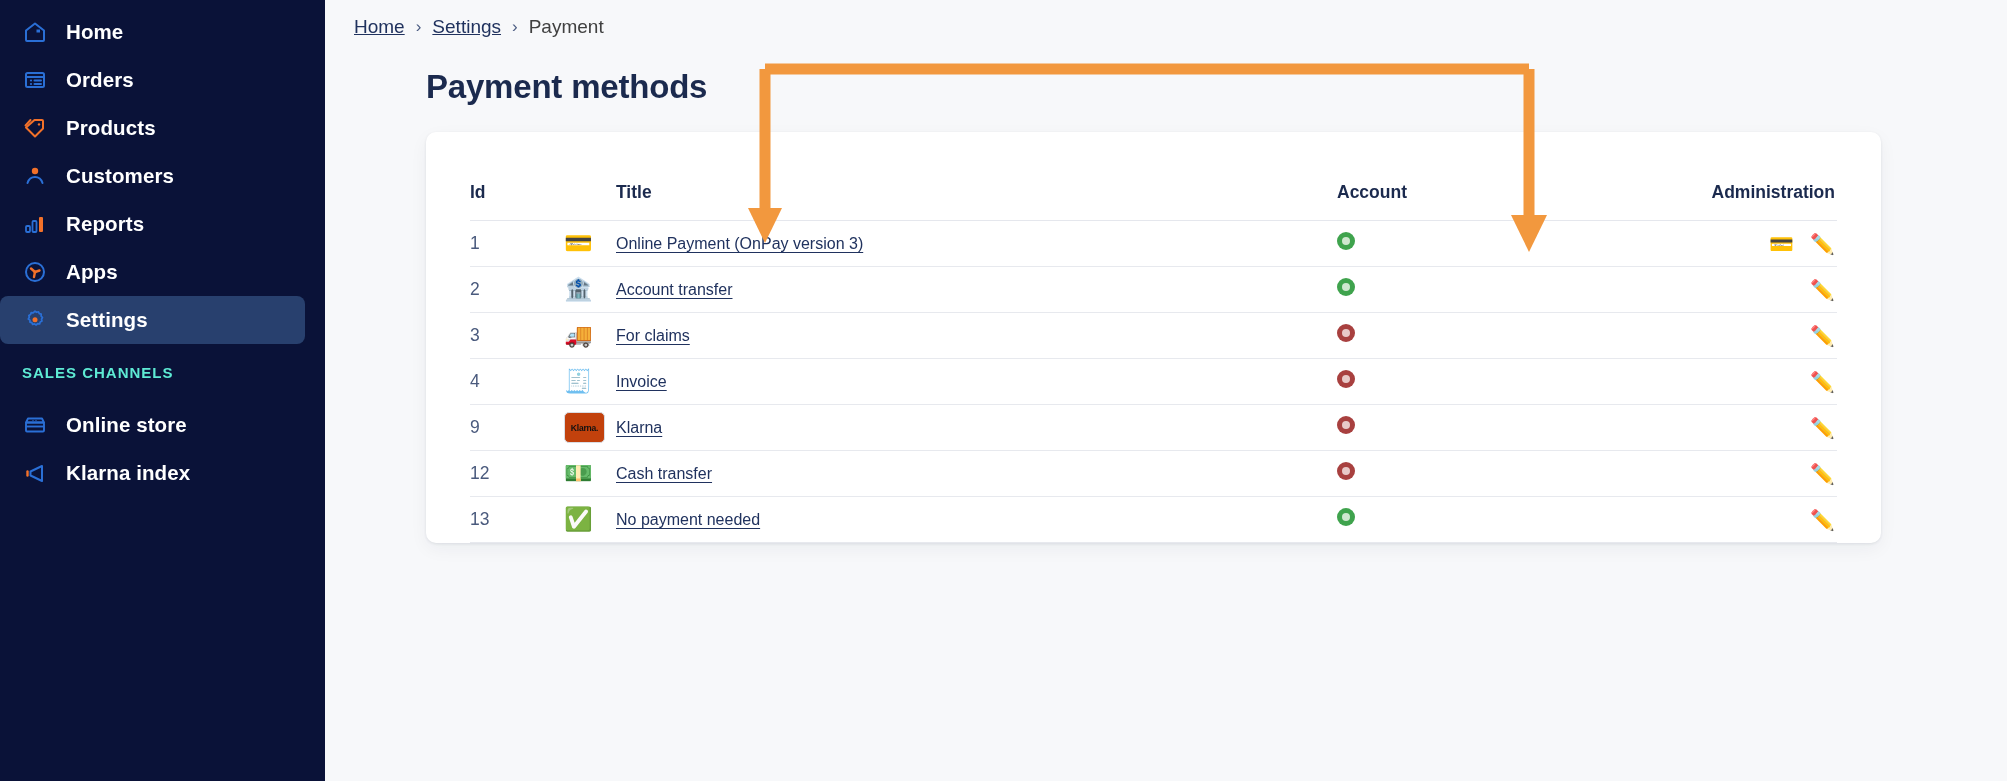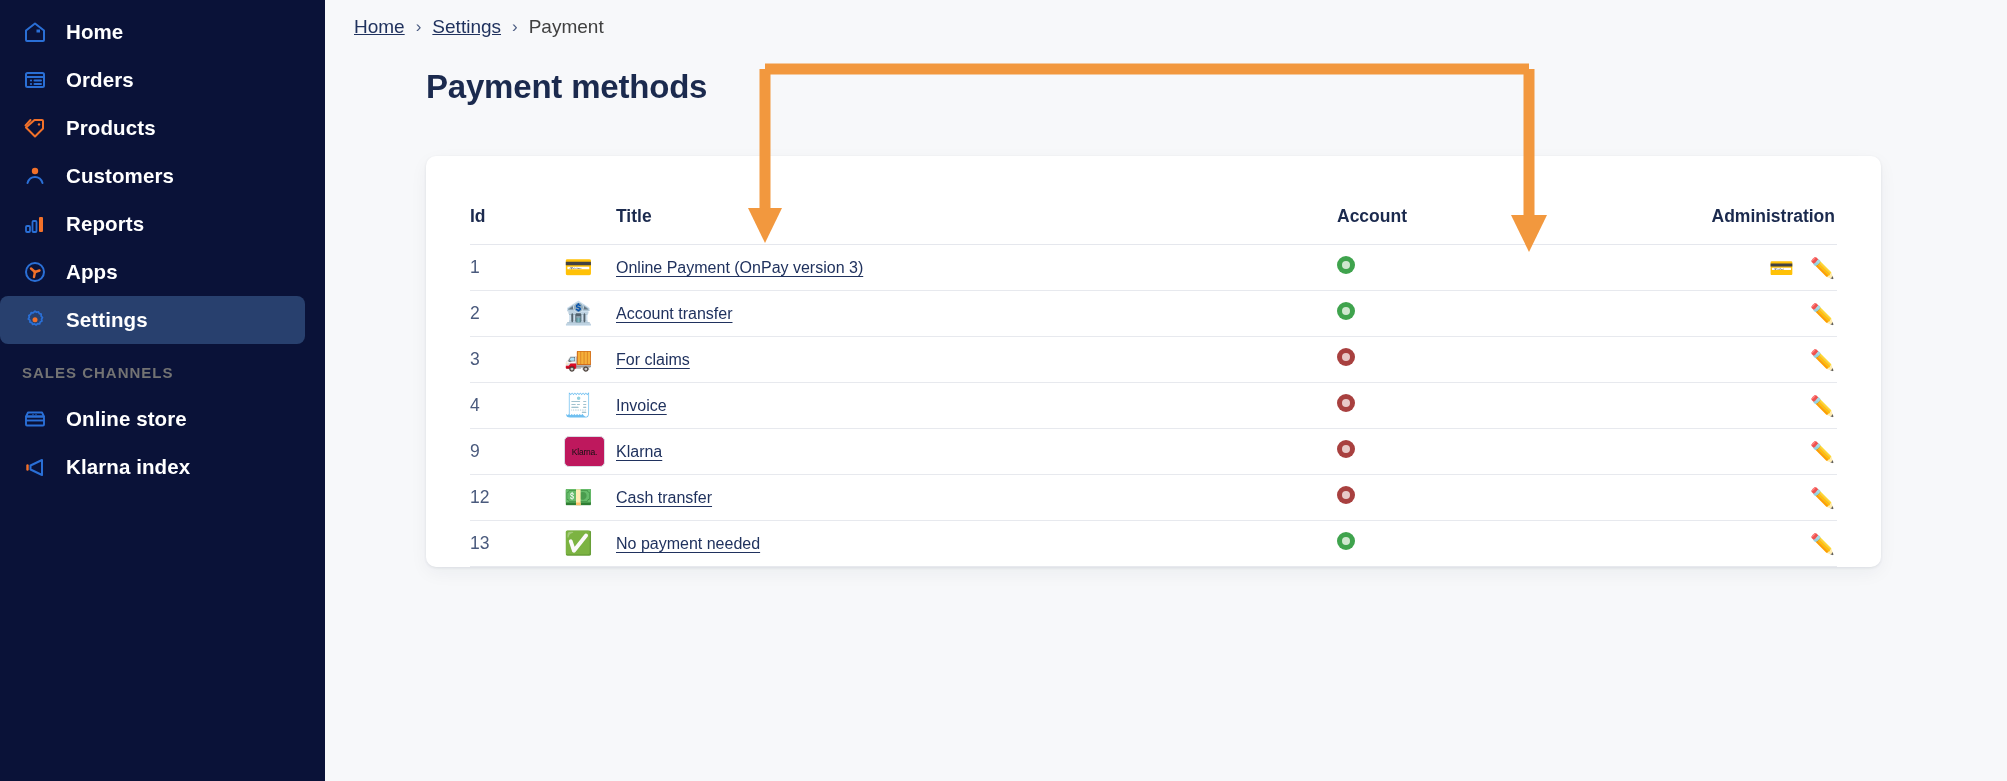--- a/index.html
+++ b/index.html
@@ -32,27 +32,27 @@
   .nav-item.active { background: #28406e; }
   .nav-label {
     color: #ffffff;
     font-size: 20.5px;
     font-weight: 700;
     letter-spacing: .1px;
     white-space: nowrap;
   }
   .nav-icon { width: 26px; height: 26px; flex: 0 0 26px; display:flex; align-items:center; justify-content:center; }
   .section-title {
-    color: #737373;
+    color: #5eead4;
     font-size: 15px;
     font-weight: 700;
     letter-spacing: 1.0px;
     padding-left: 22px;
     margin-top: 20px;
-    margin-bottom: 14px;
+    margin-bottom: 20px;
   }
 
   
   .main {
     flex: 1 1 auto;
     height: 781px;
     background: #f7f8fa;
     position: relative;
     overflow: hidden;
   }
@@ -70,21 +70,21 @@
     font-size: 33px;
     font-weight: 700;
     color: #1b2a4e;
     padding: 30px 0 0 101px;
     letter-spacing: -.2px;
   }
 
   
   .card {
     position: absolute;
-    left: 101px; top: 156px;
+    left: 101px; top: 132px;
     width: 1455px;
     background: #ffffff;
     border-radius: 10px;
     box-shadow: 0 1px 3px rgba(20,30,60,.09), 0 6px 18px rgba(20,30,60,.05);
     padding: 0 44px;
   }
   table { width: 100%; border-collapse: collapse; }
   thead th {
     font-size: 17.5px;
     font-weight: 700;
@@ -109,22 +109,22 @@
     color: #4a5a7d;
   }
   tbody tr:last-child td { border-bottom: 1px solid #e7e9ee; }
   td.c-id { color: #4a5a7d; font-size: 17.5px; }
   td.c-icon { text-align: left; }
   .row-emoji { font-size: 23px; line-height: 1; display: inline-block; }
   .klarna-badge {
     display: inline-flex; align-items: center; justify-content: center;
     width: 41px; height: 31px;
     border: 1px solid #d9dce3; border-radius: 5px;
-    background: #be185d;
-    font-size: 8.5px; font-weight: 400; color: #111;
+    background: #c2410c;
+    font-size: 8.5px; font-weight: 700; color: #111;
     letter-spacing: -.2px;
   }
   td.c-title a {
     color: #20325e;
     font-size: 16px;
     text-decoration: underline;
     text-underline-offset: 3px;
     cursor: pointer;
   }
   td.c-status { }

